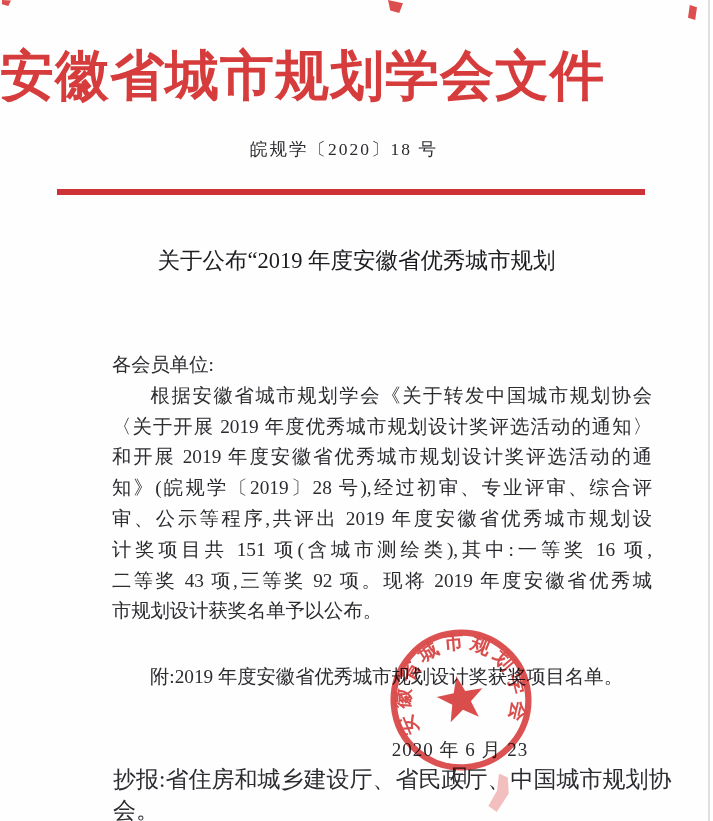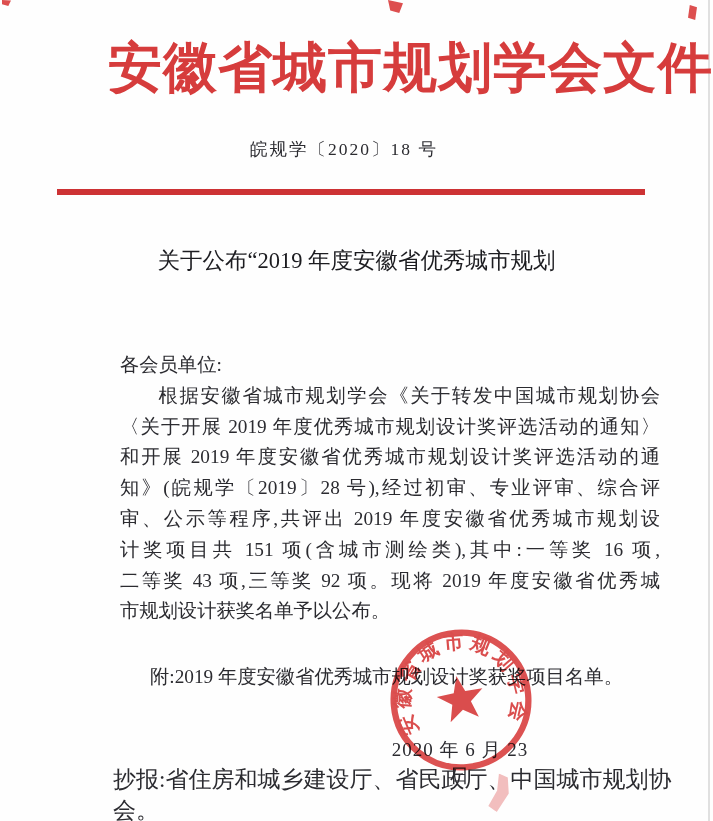--- a/index.html
+++ b/index.html
@@ -29,22 +29,22 @@
   }
   .ghost-mark {
     position: absolute; left: 487px; top: 774px; width: 24px; height: 38px;
     background: rgba(223, 86, 86, 0.38);
     clip-path: polygon(30% 0, 70% 5%, 90% 45%, 60% 100%, 20% 90%, 40% 45%);
     transform: rotate(14deg);
   }
 
   
   .org-header {
-    position: absolute; left: 0; top: 32px; width: 713px;
-    margin: 0; text-align: right;
+    position: absolute; left: 0; top: 40px; width: 713px;
+    margin: 0; text-align: left;
     font-size: 54px; font-weight: 700; letter-spacing: 1px;
     color: #d63c3c;
   }
   .doc-number {
     position: absolute; left: 0; top: 137px; width: 688px;
     text-align: center; font-size: 17.5px; letter-spacing: 2px;
     color: #2b2b30;
   }
   .red-rule {
     position: absolute; left: 57px; top: 189px; width: 588px; height: 6px;
@@ -54,21 +54,21 @@
   
   .doc-title {
     position: absolute; left: 0; top: 240px; width: 713px;
     margin: 0; text-align: center;
     font-size: 22.5px; font-weight: 400; line-height: 41px;
     color: #1c1c20;
   }
 
   
   .body-block {
-    position: absolute; left: 120px; top: 350px; width: 540px;
+    position: absolute; left: 112px; top: 350px; width: 540px;
     font-size: 19.3px; line-height: 30.8px; color: #2b2b30;
   }
   .bline { white-space: nowrap; }
   .bline.j { white-space: normal; text-align: justify; text-align-last: justify; }
   .bline.indent { text-indent: 2em; }
 
   .attach-line {
     position: absolute; left: 112px; top: 663px; width: 560px;
     padding-left: 38px;
     font-size: 19.3px; color: #2b2b30;

